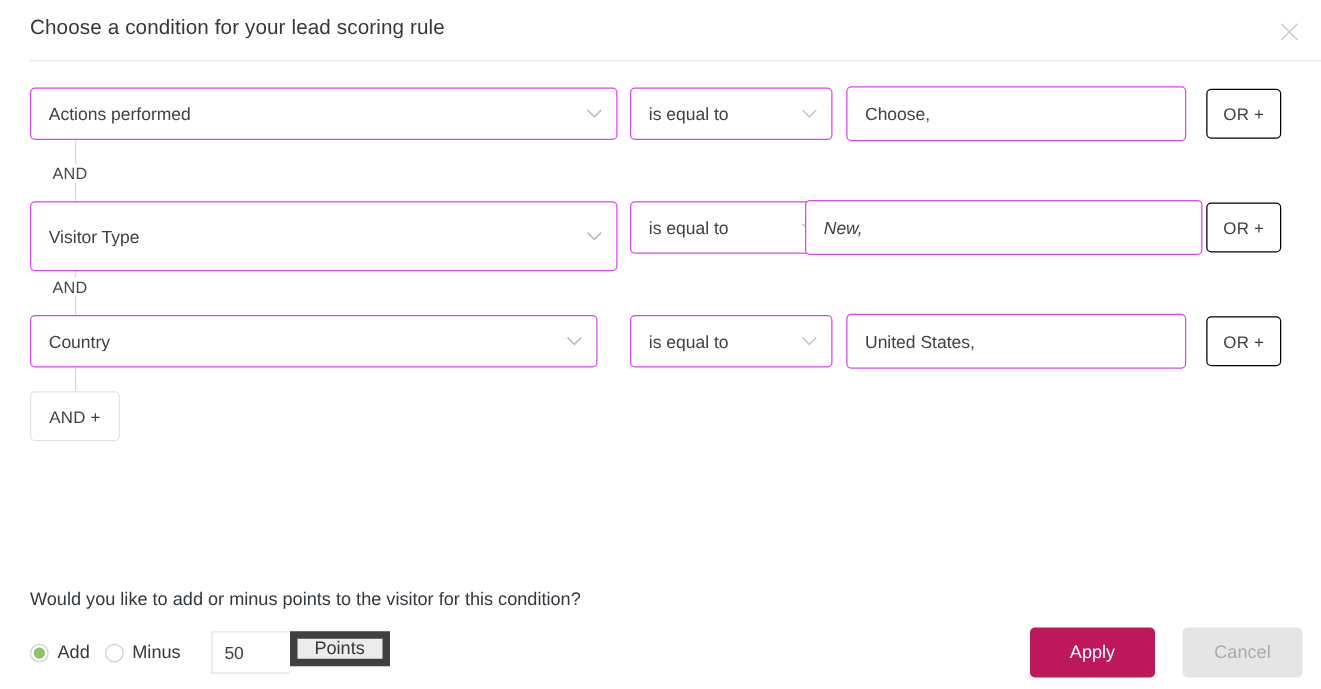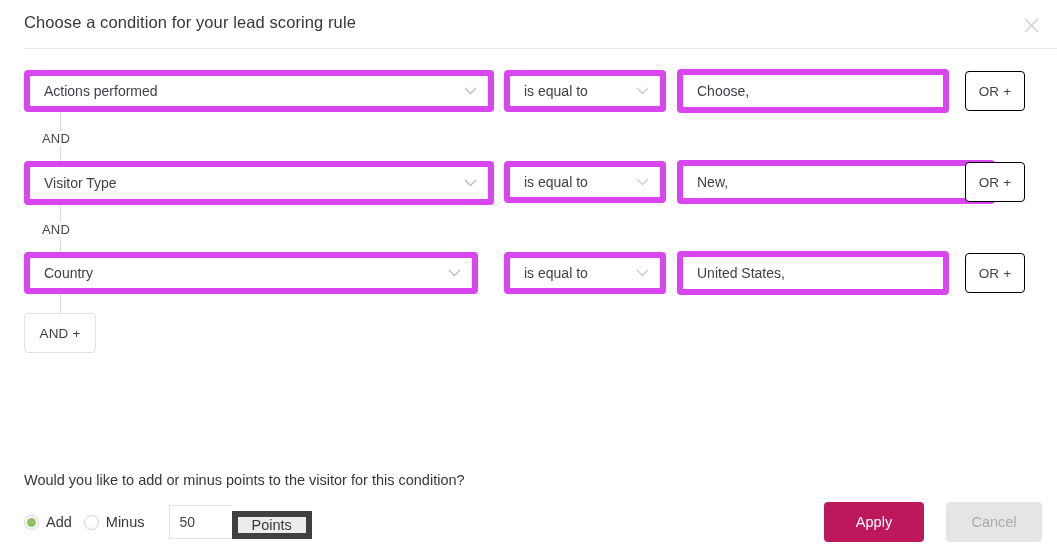--- a/index.html
+++ b/index.html
@@ -86,21 +86,21 @@
     letter-spacing: 0.2px;
     background: #ffffff;
     padding-right: 6px;
     white-space: nowrap;
   }
 
   
   .field {
     position: absolute;
     background: #ffffff;
-    border: 6px solid #d946ef;
+    border: 1px solid #d946ef;
     border-radius: 4px;
     display: flex;
     align-items: center;
   }
   .field-text {
     font-size: 14px;
     color: #3d4247;
     white-space: nowrap;
     overflow: hidden;
     text-overflow: ellipsis;
@@ -209,21 +209,21 @@
   .radio-circle.checked .radio-dot { display: block; }
   .radio-label {
     margin-left: 7px;
     font-size: 14.5px;
     color: #33383d;
     white-space: nowrap;
   }
 
   .points-input-group {
     display: flex;
-    align-items: flex-end;
+    align-items: flex-start;
     height: 34px;
     margin-left: 12px;
   }
   .points-input {
     width: 63px;
     height: 34px;
     border: 1px solid #e3e3e3;
     border-right: none;
     background: #ffffff;
     font-family: "Liberation Sans", sans-serif;
@@ -326,39 +326,39 @@
       <div class="field value-field" style="left:677px; top:-1px; width:272px; height:44px;">
         <span class="field-text">Choose,</span>
       </div>
 
       <div class="or-button" style="left:965px; top:1px; width:60px; height:40px;">
         <span>OR +</span>
       </div>
     </div>
 
     <div class="rule-row" style="top:112px;">
-      <div class="field select-field" style="left:24px; top:0; width:470px; height:44px;">
+      <div class="field select-field" style="left:24px; top:0; width:470px; height:56px;">
         <span class="field-text">Visitor Type</span>
         <span class="chevron">
           <svg width="13" height="8" viewBox="0 0 13 8">
             <polyline points="1,1 6.5,6.5 12,1" fill="none" stroke="#b9bdc1" stroke-width="1.3"></polyline>
           </svg>
         </span>
       </div>
 
       <div class="field select-field" style="left:504px; top:0; width:162px; height:42px;">
         <span class="field-text">is equal to</span>
         <span class="chevron">
           <svg width="13" height="8" viewBox="0 0 13 8">
             <polyline points="1,1 6.5,6.5 12,1" fill="none" stroke="#c6cacd" stroke-width="1.3"></polyline>
           </svg>
         </span>
       </div>
 
-      <div class="field value-field" style="left:677px; top:-1px; width:318px; height:44px;">
+      <div class="field value-field" style="left:644px; top:-1px; width:318px; height:44px;font-style:italic;">
         <span class="field-text">New,</span>
       </div>
 
       <div class="or-button" style="left:965px; top:1px; width:60px; height:40px;">
         <span>OR +</span>
       </div>
     </div>
 
     <div class="rule-row" style="top:203px;">
       <div class="field select-field" style="left:24px; top:0; width:454px; height:42px;">

